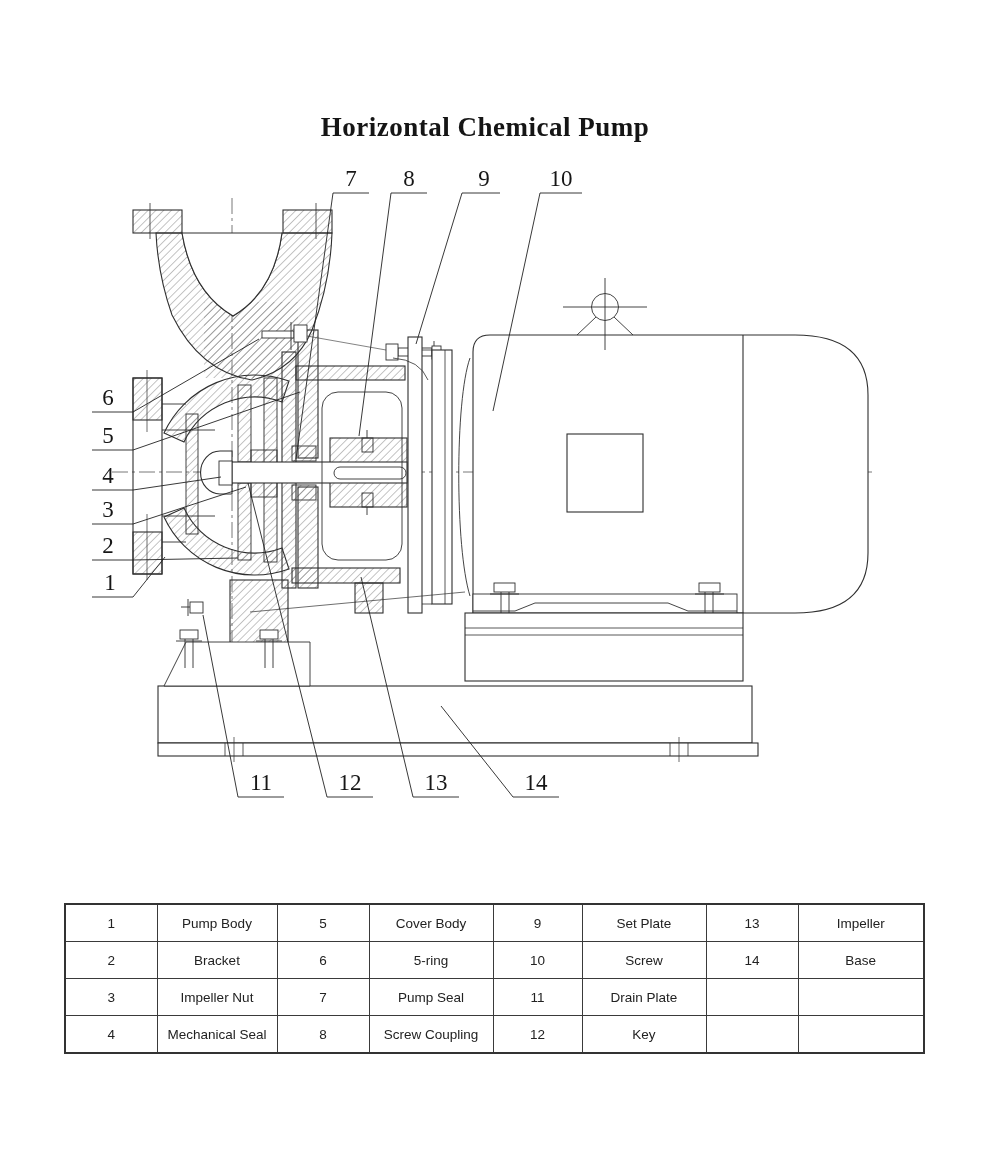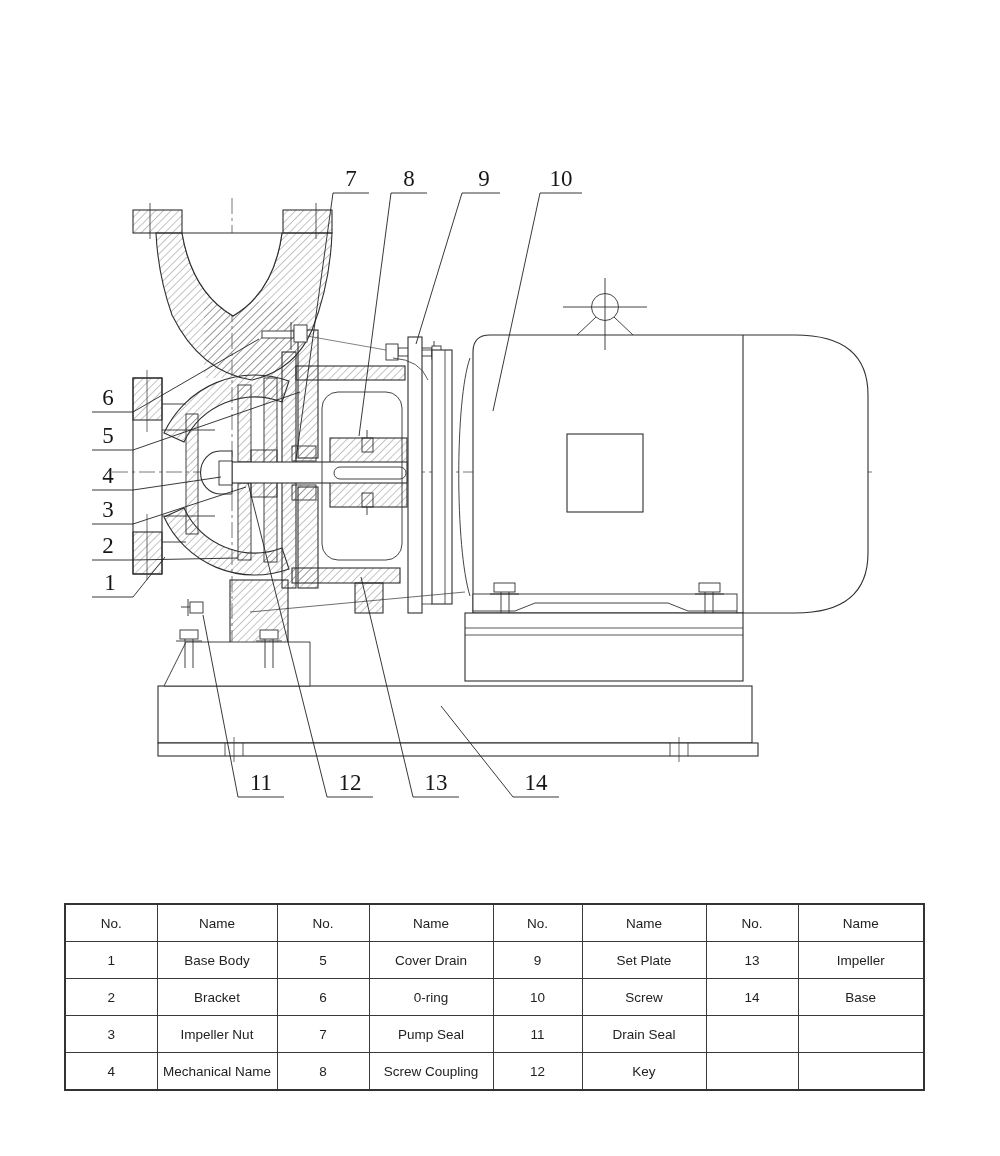--- a/index.html
+++ b/index.html
@@ -15,20 +15,21 @@
   table.parts td,table.parts th{border:1.6px solid #3a3a3a;height:36px;text-align:center;
               vertical-align:middle;font-size:13.5px;font-weight:400;color:#222;padding:0 2px;
               font-family:"Liberation Sans",sans-serif;overflow:hidden;white-space:nowrap;}
   table.parts{border:2px solid #333;}
 </style>
 </head>
 <body>
 
 <div class="page">
 
+  <div class="title">Horizontal Chemical Pump</div>
 
   <svg class="drawing" width="1000" height="860" viewBox="0 0 1000 860">
     <defs>
       <pattern id="h" width="5.5" height="5.5" patternUnits="userSpaceOnUse" patternTransform="rotate(45)">
         <line x1="0" y1="0" x2="0" y2="5.5" stroke="#6b6b6b" stroke-width="0.8"></line>
       </pattern>
     </defs>
     <g fill="none" stroke="#2f2f2f" stroke-width="1.1">
 
       <g stroke="#555" stroke-width="0.8" stroke-dasharray="16 4 3 4">
@@ -275,62 +276,52 @@
         <col style="width:120px">
         <col style="width:92px">
         <col style="width:124px">
       <col style="width:89px">
         <col style="width:124px">
         <col style="width:92px">
         <col style="width:126px">
     </colgroup>
     <tbody>
       <tr>
-        <th>No.</th>
-        <th>Name</th>
-        <th>No.</th>
-        <th>Name</th>
-        <th>No.</th>
-        <th>Name</th>
-        <th>No.</th>
-        <th>Name</th>
-      </tr>
-      <tr>
         <td>1</td>
-        <td>Base Body</td>
+        <td>Pump Body</td>
         <td>5</td>
-        <td>Cover Drain</td>
+        <td>Cover Body</td>
         <td>9</td>
         <td>Set Plate</td>
         <td>13</td>
         <td>Impeller</td>
       </tr>
       <tr>
         <td>2</td>
         <td>Bracket</td>
         <td>6</td>
-        <td>0-ring</td>
+        <td>5-ring</td>
         <td>10</td>
         <td>Screw</td>
         <td>14</td>
         <td>Base</td>
       </tr>
       <tr>
         <td>3</td>
         <td>Impeller Nut</td>
         <td>7</td>
         <td>Pump Seal</td>
         <td>11</td>
-        <td>Drain Seal</td>
+        <td>Drain Plate</td>
         <td></td>
         <td></td>
       </tr>
       <tr>
         <td>4</td>
-        <td>Mechanical Name</td>
+        <td>Mechanical Seal</td>
         <td>8</td>
         <td>Screw Coupling</td>
         <td>12</td>
         <td>Key</td>
         <td></td>
         <td></td>
       </tr>
     </tbody>
   </table>
 </div>

